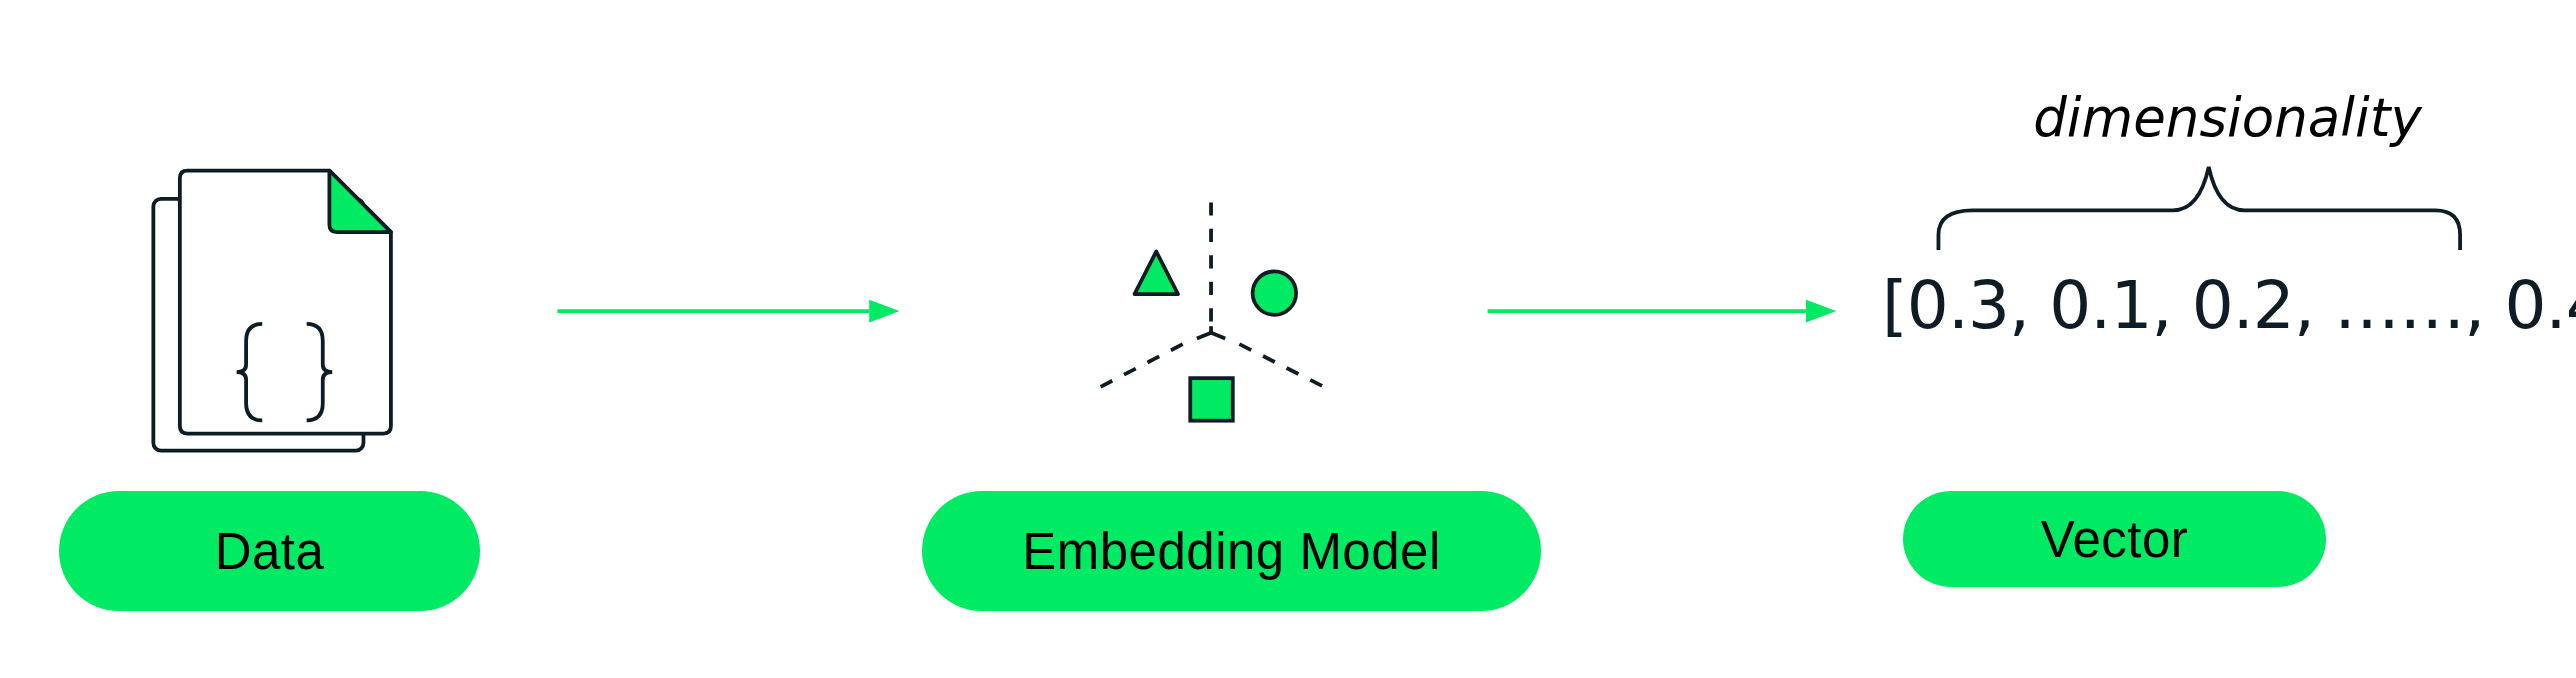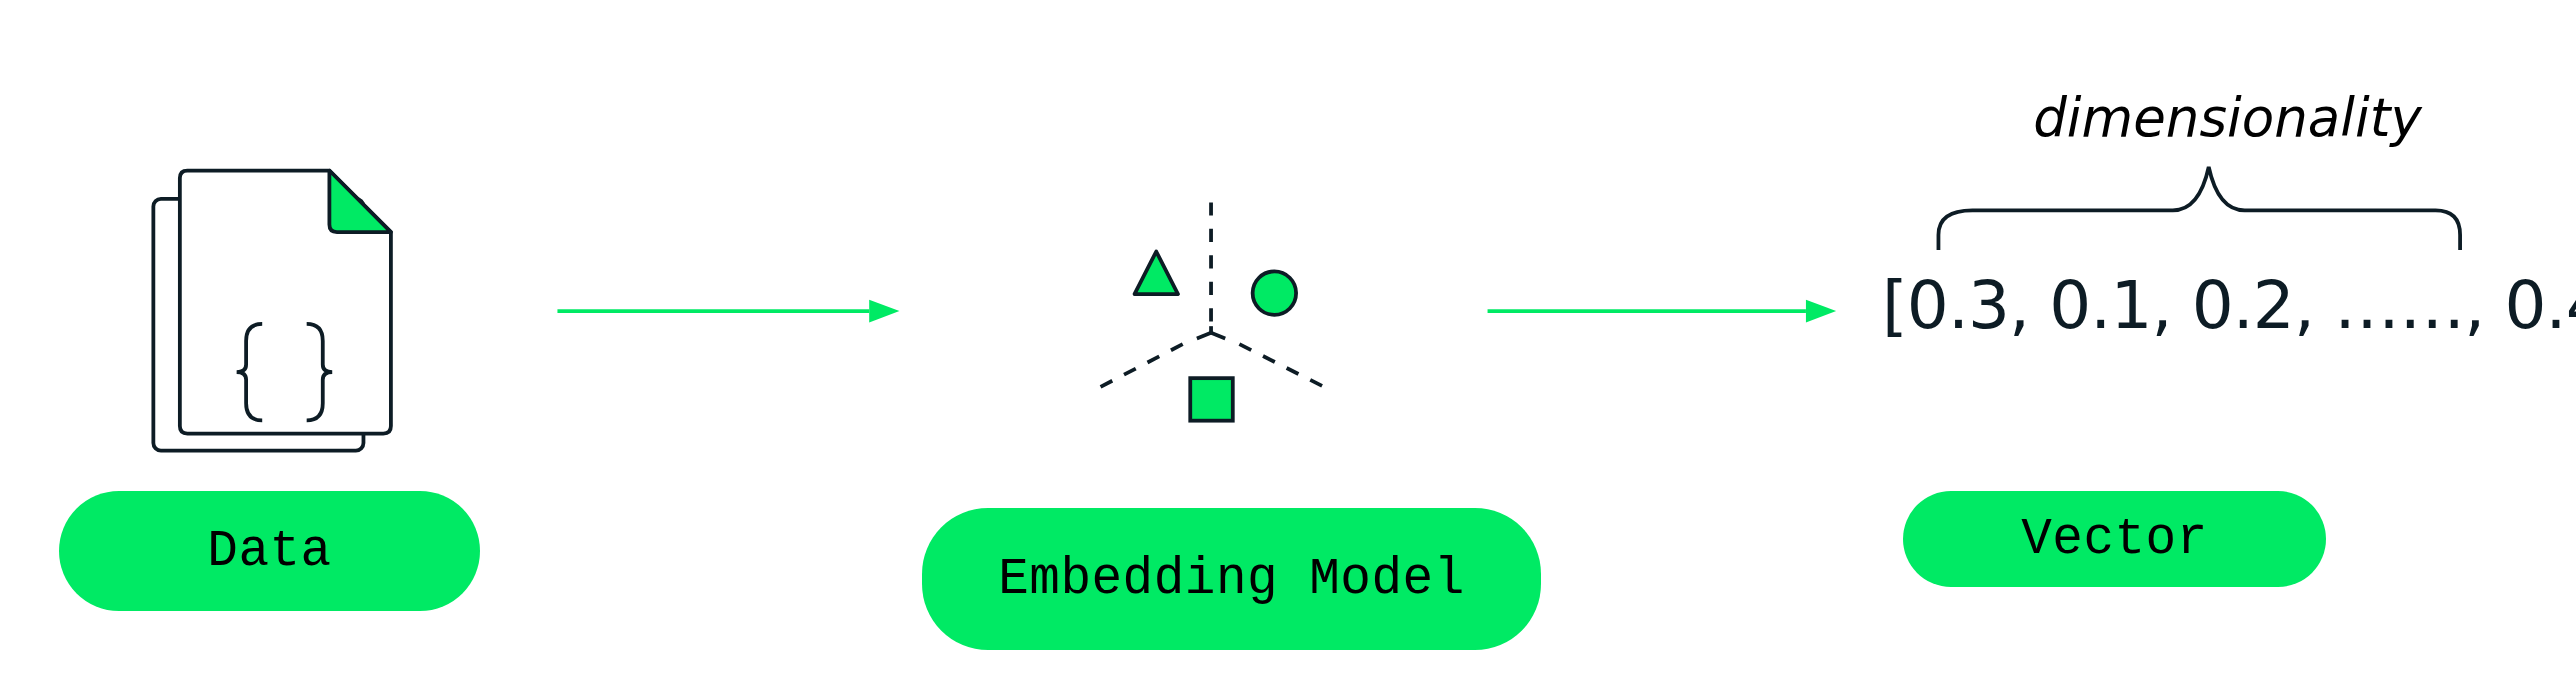--- a/index.html
+++ b/index.html
@@ -1,18 +1,18 @@
 <!DOCTYPE html>
 <html style="font-size:15px"><head>
 <meta charset="utf-8">
 <style>
   html, body { margin:0; padding:0; background:#ffffff; }
   body { width:2576px; height:679px; position:relative; overflow:hidden; font-family:"Liberation Sans", sans-serif; color:#0d1c25; }
   .abs { position:absolute; }
-  .pill { position:absolute; background:#00ea64; border-radius:66px; display:flex; align-items:center; justify-content:center; font-family:Liberation Mono, monospace; font-size:51px; font-weight:500; color:#000; letter-spacing:0.5px; }
+  .pill { position:absolute; background:#00ea64; border-radius:66px; display:flex; align-items:center; justify-content:center; font-family:Liberation Sans, sans-serif; font-size:51px; font-weight:500; color:#000; letter-spacing:0.5px; }
   .dim { font-family:"DejaVu Sans", sans-serif; font-style:italic; font-size:53px; color:#000000; }
   .vec { font-family:"DejaVu Sans", sans-serif; font-size:66px; font-weight:500; color:#0d1c25; letter-spacing:-0.9px; white-space:nowrap; }
 </style>
 </head>
 <body>
 
 <svg class="abs" style="left:142px;top:161px" width="265" height="303" viewBox="150 170 280 320">
   <rect x="162" y="210" width="222" height="266" rx="8" fill="#fff" stroke="#0d1c25" stroke-width="4"></rect>
   <path d="M198 180 H348 L413 245 V450 Q413 458 405 458 H198 Q190 458 190 450 V188 Q190 180 198 180 Z" fill="#fff" stroke="#0d1c25" stroke-width="4"></path>
   <path d="M348 180 L413 245 H356 Q348 245 348 237 Z" fill="#00ea64" stroke="#0d1c25" stroke-width="4" stroke-linejoin="round"></path>
@@ -44,15 +44,15 @@
   <polygon points="345,7 377,19 345,31" fill="#00ea64"></polygon>
 </svg>
 
 <div class="abs dim" style="left:1972px;top:87px;width:511px;text-align:center;">dimensionality</div>
 <svg class="abs" style="left:1929px;top:161px" width="567" height="95" viewBox="2040 170 600 100">
   <path d="M2050 264 V248 Q2050 222 2086 222 H2298 Q2326 222 2336 176 Q2346 222 2374 222 H2576 Q2602 222 2602 248 V264" fill="none" stroke="#0d1c25" stroke-width="4"></path>
 </svg>
 <div class="abs vec" style="left:1882px;top:267px;width:662px;text-align:center;">[0.3, 0.1, 0.2, ……, 0.4]</div>
 
 <div class="pill" style="left:59px;top:491px;width:421px;height:120px;">Data</div>
-<div class="pill" style="left:922px;top:508px;width:619px;height:142px;">Embedding Model</div>
+<div class="pill" style="left:922px;top:491px;width:619px;height:120px;">Embedding Model</div>
 <div class="pill" style="left:1903px;top:491px;width:423px;height:96px;">Vector</div>
 
 
 </body></html>

